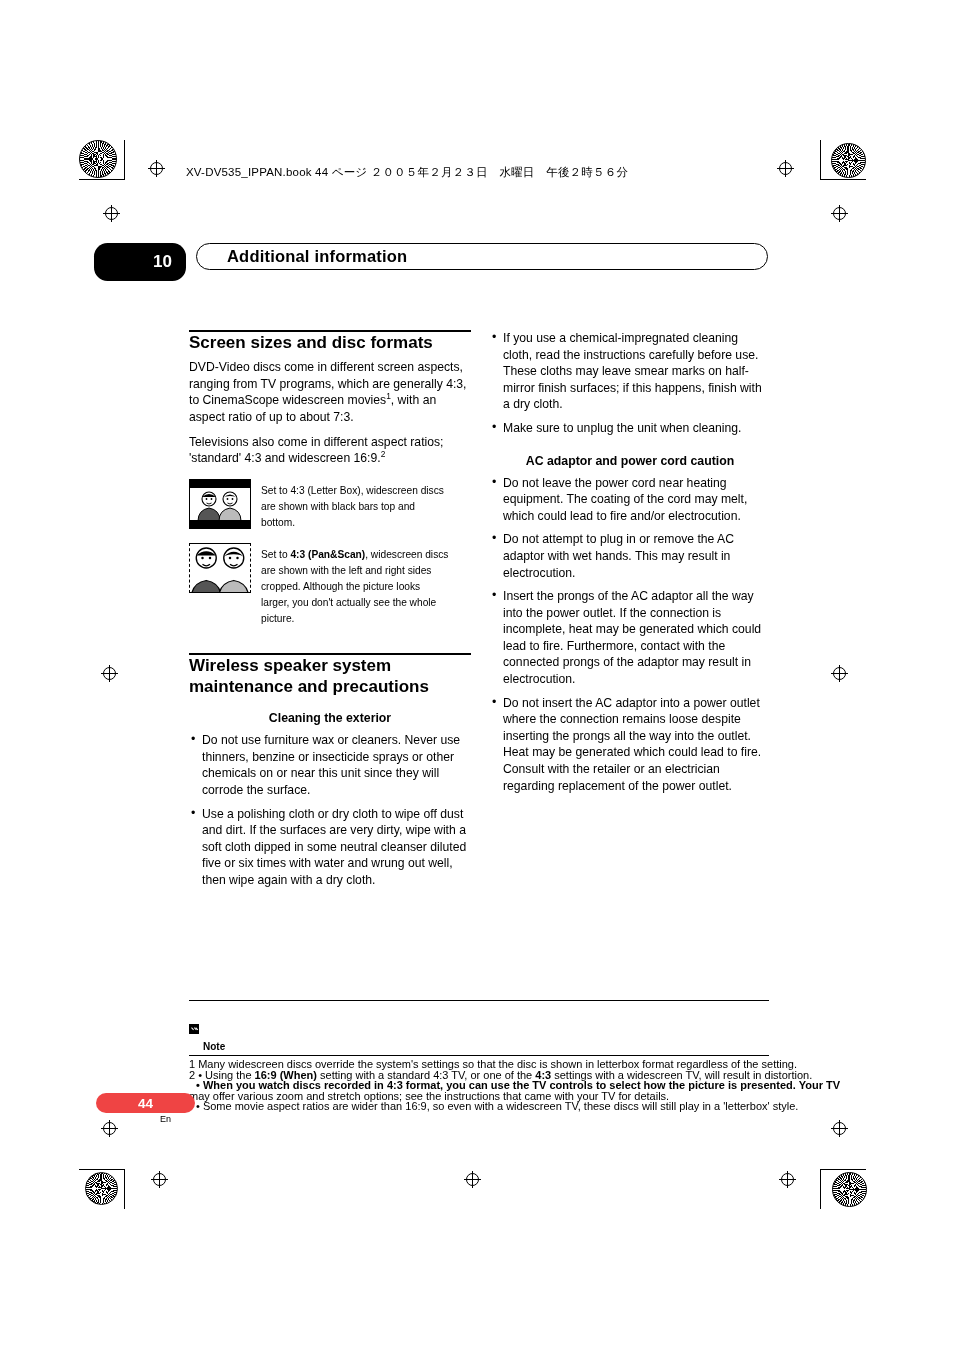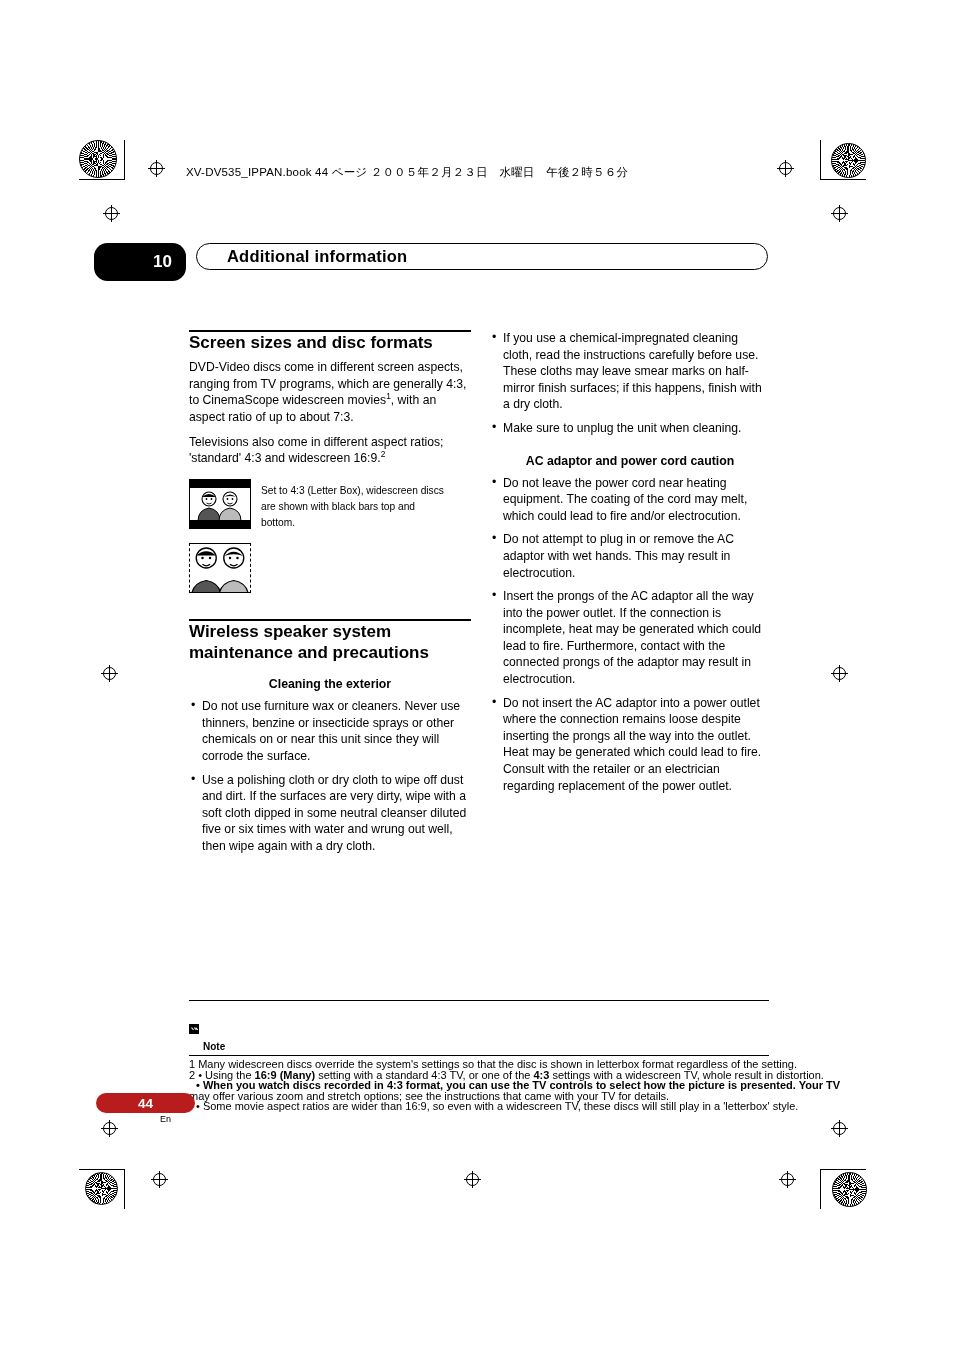--- a/index.html
+++ b/index.html
@@ -261,21 +261,21 @@
   }
   .note-lines b { font-weight: bold; }
 
   
   .pagenum-pill {
     position: absolute;
     left: 96px;
     top: 1093px;
     width: 99px;
     height: 20px;
-    background: #b91c1c;
+    background: #ef4444;
     border-radius: 10px;
     color: #fff;
     font-size: 13.5px;
     font-weight: bold;
     display: flex;
     align-items: center;
     justify-content: center;
     box-sizing: border-box;
   }
   .pagenum-lang {
@@ -389,20 +389,21 @@
           <path d="M7 50 q0 -13 12 -15 q12 2 12 15 z" fill="#555" stroke="#000" stroke-width="1"></path>
           <circle cx="41" cy="17" r="8" fill="none" stroke="#000" stroke-width="1.1"></circle>
           <path d="M33 16 q8 -8 16 0 q-2 -2 -8 -2 q-6 0 -8 2" fill="#000"></path>
           <circle cx="38" cy="17" r="1" fill="#000"></circle>
           <circle cx="44" cy="17" r="1" fill="#000"></circle>
           <path d="M38 22 q3 2.5 6 0" fill="none" stroke="#000" stroke-width="1"></path>
           <path d="M29 50 q0 -13 12 -15 q12 2 12 15 z" fill="#bbb" stroke="#000" stroke-width="1"></path>
         </svg>
       </div>
     </div>
+    <div class="fig-caption"><span>Set to </span><b>4:3 (Pan&amp;Scan)</b><span>, widescreen discs are shown with the left and right sides cropped. Although the picture looks larger, you don't actually see the whole picture.</span></div>
   </div>
 
   <h2 class="section-head" style="margin-top:26px;">
     <span>Wireless speaker system</span><br>
     <span>maintenance and precautions</span>
   </h2>
 
   <h3 class="sub-head spaced">Cleaning the exterior</h3>
 
   <ul class="bullets">
@@ -429,21 +430,21 @@
 
 <div class="note-wrap">
   <div class="note-rule-top"></div>
   <div class="note-header">
     <span class="note-icon"></span>
     <span class="note-label">Note</span>
   </div>
   <div class="note-rule-bottom"></div>
   <div class="note-lines">
     <div>1 Many widescreen discs override the system's settings so that the disc is shown in letterbox format regardless of the setting.</div>
-    <div><span>2 • Using the </span><b>16:9 (Many)</b><span> setting with a standard 4:3 TV, or one of the </span><b>4:3</b><span> settings with a widescreen TV, whole result in distortion.</span></div>
+    <div><span>2 • Using the </span><b>16:9 (When)</b><span> setting with a standard 4:3 TV, or one of the </span><b>4:3</b><span> settings with a widescreen TV, will result in distortion.</span></div>
     <div style="padding-left:7px;font-weight:bold;">• When you watch discs recorded in 4:3 format, you can use the TV controls to select how the picture is presented. Your TV</div>
     <div>may offer various zoom and stretch options; see the instructions that came with your TV for details.</div>
     <div style="padding-left:7px;">• Some movie aspect ratios are wider than 16:9, so even with a widescreen TV, these discs will still play in a 'letterbox' style.</div>
   </div>
 </div>
 
 <div class="pagenum-pill">44</div>
 <div class="pagenum-lang">En</div>
 
 </body></html>

